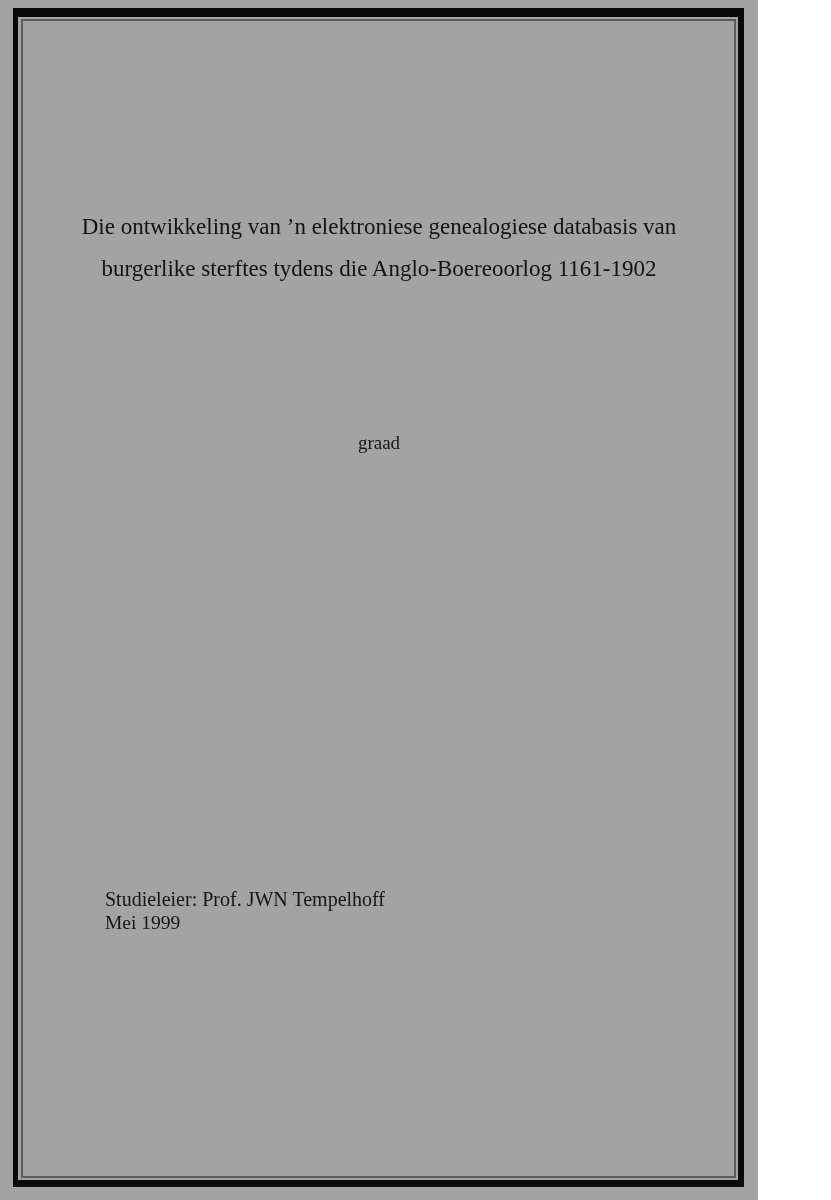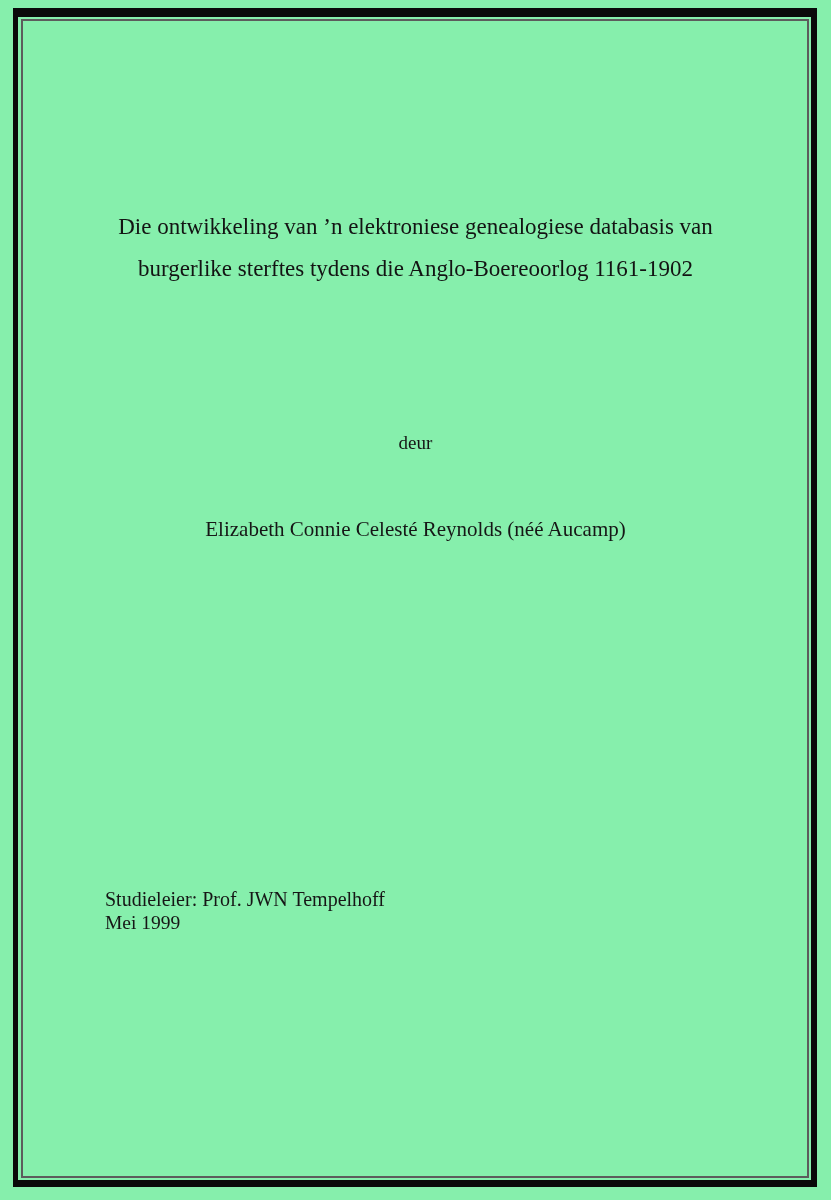--- a/index.html
+++ b/index.html
@@ -2,23 +2,23 @@
 <html><head>
 <meta charset="utf-8">
 <style>
   html, body {
     margin: 0;
     padding: 0;
     background: #ffffff;
   }
   .page {
     position: relative;
-    width: 831px;
+    width: 758px;
     height: 1200px;
-    background: #86efac;
+    background: #a3a3a3;
     font-family: "Liberation Serif", "DejaVu Serif", serif;
     color: #161616;
     overflow: hidden;
   }
   
   .frame-outer {
     position: absolute;
     left: 13px; top: 8px; right: 14px; bottom: 13px;
     border-style: solid;
     border-color: #0a0a0a;
@@ -103,22 +103,21 @@
 <div class="page">
 
   <div class="frame-outer"></div>
   <div class="frame-inner"></div>
 
   <div class="title-block">
     <div>Die ontwikkeling van ’n elektroniese genealogiese databasis van</div>
     <div>burgerlike sterftes tydens die Anglo-Boereoorlog 1161-1902</div>
   </div>
 
-  <div class="byline">deur</div>
+  <div class="byline">graad</div>
 
-  <div class="author">Elizabeth Connie Celesté Reynolds (néé Aucamp)</div>
 
 
   <div class="supervisor">Studieleier: Prof. JWN Tempelhoff</div>
   <div class="date">Mei 1999</div>
 
 
 </div>
 
 </body></html>

